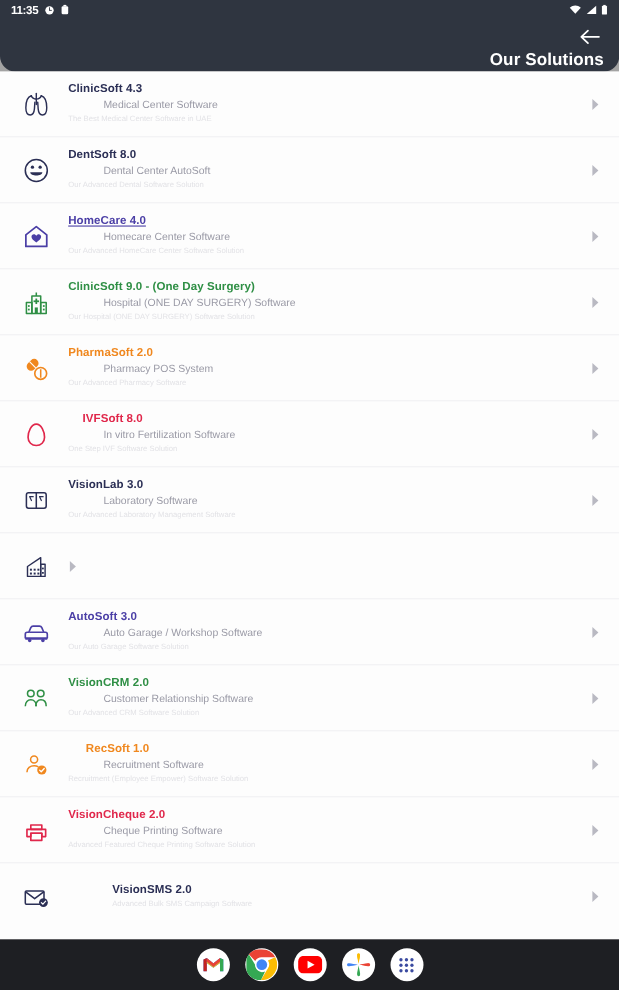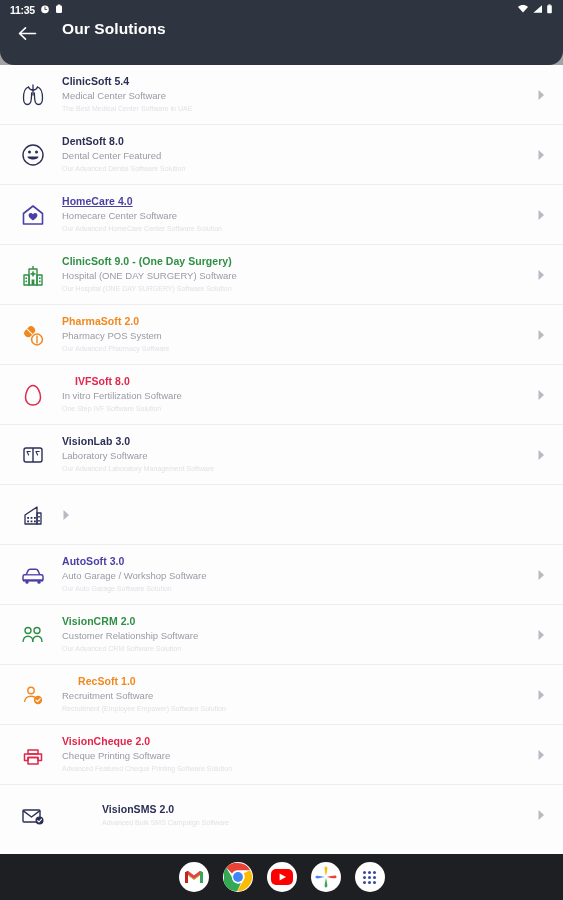--- a/index.html
+++ b/index.html
@@ -19,21 +19,21 @@
   }
   .sb-left { display:flex; align-items:center; gap:5px; }
   .sb-time { letter-spacing:-0.3px; font-size:10.5px; }
   .sb-right { margin-left:auto; display:flex; align-items:center; gap:3px; }
   .sb-ico { display:inline-block; }
 
   
   .appbar {
     height:45px; background:#2f3540;
     border-bottom-left-radius:14px; border-bottom-right-radius:14px;
-    display:flex; align-items:flex-start; padding:0 14px;
+    display:flex; align-items:flex-end; padding:0 14px;flex-direction:column;
   }
   .back-btn {
     width:26px; height:26px; display:flex; align-items:center; justify-content:center;
     color:#ffffff; flex:0 0 auto;
   }
   .appbar-title {
     color:#ffffff; font-size:15.5px; font-weight:bold;
     margin-left:22px; letter-spacing:0.1px;
   }
 
@@ -50,21 +50,21 @@
     width:46px; flex:0 0 46px;
     display:flex; align-items:center; justify-content:center;
   }
   .row-text { flex:1 1 auto; min-width:0; padding-left:6px; }
   .row-title {
     font-size:10.5px; font-weight:bold; line-height:13px;
     letter-spacing:0.05px; white-space:nowrap;
   }
   .row-sub {
     font-size:9.5px; line-height:13px; color:#9a9aa6;
-    white-space:nowrap; margin-top:1px;
+    white-space:nowrap; margin-top:1px;margin-left:32px;
   }
   .row-desc {
     font-size:7px; line-height:11px; color:#e2e2e6;
     white-space:nowrap; margin-top:1px;
   }
   .row-chevron {
     width:20px; flex:0 0 20px; display:flex;
     align-items:center; justify-content:center; color:#b9b9c2;
   }
 
@@ -143,21 +143,21 @@
           <g stroke="#2b2f55" stroke-width="1.3" fill="none" stroke-linecap="round" stroke-linejoin="round">
             <path d="M15 4 L15 14"></path>
             <path d="M15 9 C12.5 9, 11 7.5, 10.5 6"></path>
             <path d="M15 9 C17.5 9, 19 7.5, 19.5 6"></path>
             <path d="M10.5 6 C7 7, 5.5 12, 5.5 17 C5.5 21, 7 23.5, 9.5 23.5 C11.5 23.5, 13 21.5, 13.3 18 L13.7 12"></path>
             <path d="M19.5 6 C23 7, 24.5 12, 24.5 17 C24.5 21, 23 23.5, 20.5 23.5 C18.5 23.5, 17 21.5, 16.7 18 L16.3 12"></path>
           </g>
         </svg>
       </div>
       <div class="row-text">
-        <div class="row-title" style="color: rgb(43, 47, 85);">ClinicSoft 5.4</div>
+        <div class="row-title" style="color: rgb(43, 47, 85);">ClinicSoft 4.3</div>
         <div class="row-sub">Medical Center Software</div>
         <div class="row-desc">The Best Medical Center Software in UAE</div>
       </div>
       <div class="row-chevron">
         <svg width="9" height="12" viewBox="0 0 9 12">
             <path d="M1.5 1 L7 6 L1.5 11 Z" fill="#b9b9c2"></path>
           </svg>
       </div>
     </div>
 
@@ -165,21 +165,21 @@
       <div class="row-icon">
         <svg width="28" height="28" viewBox="0 0 28 28">
           <circle cx="14" cy="14" r="10" stroke="#2b2f55" stroke-width="1.4" fill="none"></circle>
           <circle cx="10.5" cy="11" r="1.5" fill="#2b2f55"></circle>
           <circle cx="17.5" cy="11" r="1.5" fill="#2b2f55"></circle>
           <path d="M8.5 15.5 C8.5 19.5, 19.5 19.5, 19.5 15.5 Z" fill="#2b2f55"></path>
         </svg>
       </div>
       <div class="row-text">
         <div class="row-title" style="color: rgb(43, 47, 85);">DentSoft 8.0</div>
-        <div class="row-sub">Dental Center Featured</div>
+        <div class="row-sub">Dental Center AutoSoft</div>
         <div class="row-desc">Our Advanced Dental Software Solution</div>
       </div>
       <div class="row-chevron">
         <svg width="9" height="12" viewBox="0 0 9 12">
             <path d="M1.5 1 L7 6 L1.5 11 Z" fill="#b9b9c2"></path>
           </svg>
       </div>
     </div>
 
     <div class="row">

